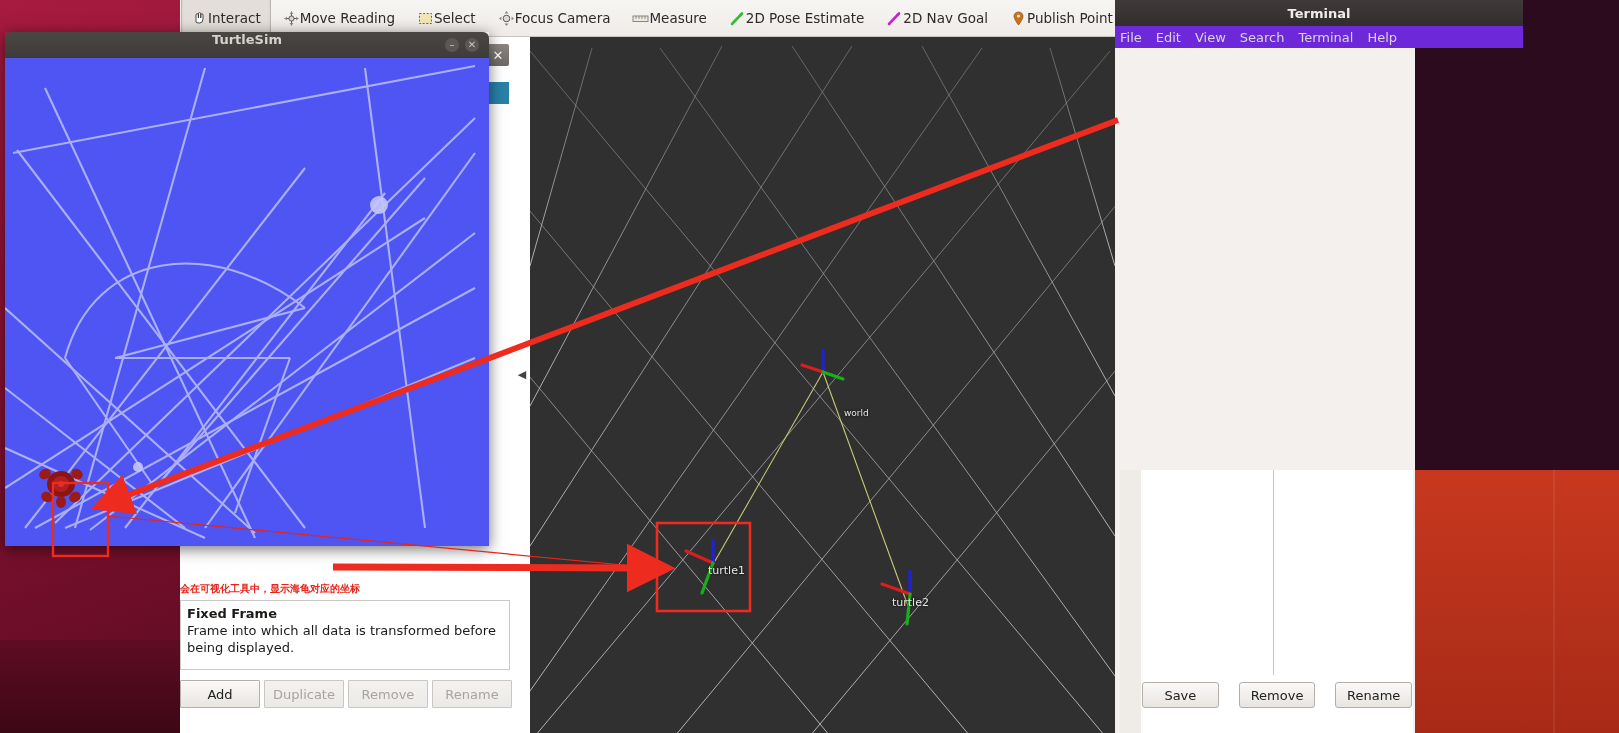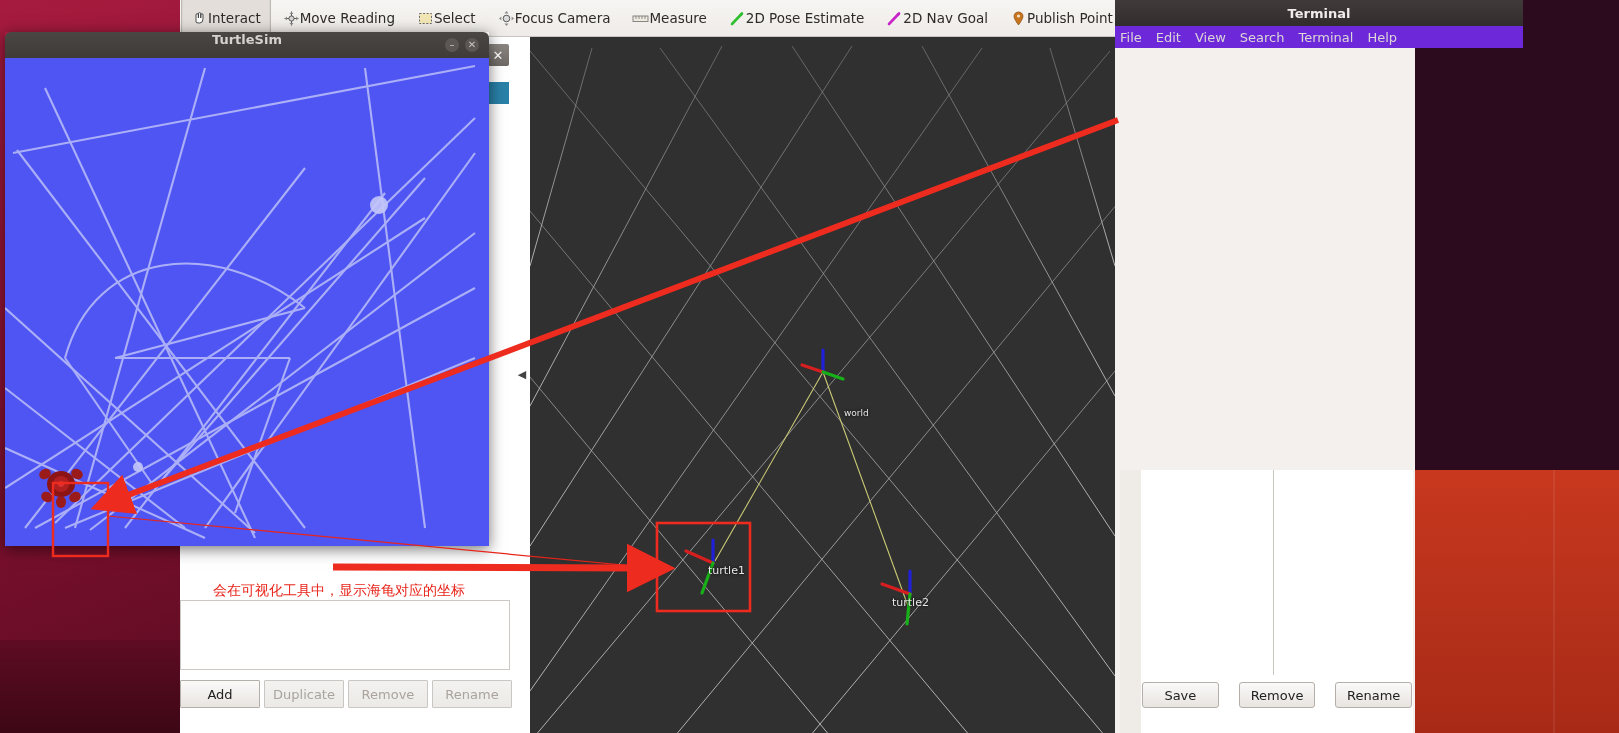--- a/index.html
+++ b/index.html
@@ -106,22 +106,22 @@
   #rpanel{left:1141px;top:470px;width:272px;height:263px;background:#fff;}
   #rpanel-div{left:1273px;top:470px;width:1px;height:205px;background:#c8c4c0;}
   #rpanel-lgutter{left:1120px;top:470px;width:21px;height:263px;background:#efece7;}
   #rbtn-row{left:1142px;top:682px;width:270px;height:24px;display:flex;gap:20px;}
   .rbtn{flex:1;height:24px;font-size:13px;border:1px solid #b5afa9;border-radius:3px;
     background:linear-gradient(180deg,#fbfaf9,#e8e4e0);color:#222;
     display:flex;align-items:center;justify-content:center;}
 
   
   #annot-layer{left:0;top:0;width:1619px;height:733px;pointer-events:none;}
-  #annot-bottom{position:absolute;left:180px;top:582px;color:#e8241a;font-size:14px;
-    font-weight:400;white-space:nowrap;margin-left:33px;}
+  #annot-bottom{position:absolute;left:180px;top:582px;color:#e8241a;font-size:10px;
+    font-weight:700;white-space:nowrap;}
 </style>
 </head>
 <body>
 
 <div class="abs" id="desktop-left"></div>
 <div class="abs" id="desktop-bottomleft"></div>
 <div class="abs" id="desktop-right-dark"></div>
 <div class="abs" id="desktop-right-orange"></div>
 
 <div class="abs" id="rviz-window"></div>
@@ -302,20 +302,22 @@
       <svg width="18" height="14" viewBox="0 0 18 14">
         <ellipse cx="9" cy="7" rx="8" ry="5" fill="#efece8" stroke="#6e6a66" stroke-width="1"></ellipse>
         <circle cx="9" cy="7" r="3" fill="#2c4c82"></circle>
         <circle cx="9" cy="7" r="1.2" fill="#101010"></circle>
       </svg>
     </div>
   </div>
 </div>
 
 <div class="abs" id="desc-box">
+  <div id="desc-title">Fixed Frame</div>
+  <div id="desc-body">Frame into which all data is transformed before being displayed.</div>
 </div>
 
 <div class="abs" id="btn-row">
   <div class="pbtn">Add</div>
   <div class="pbtn disabled">Duplicate</div>
   <div class="pbtn disabled">Remove</div>
   <div class="pbtn disabled">Rename</div>
 </div>
 
 <div class="abs" id="turtlesim">

